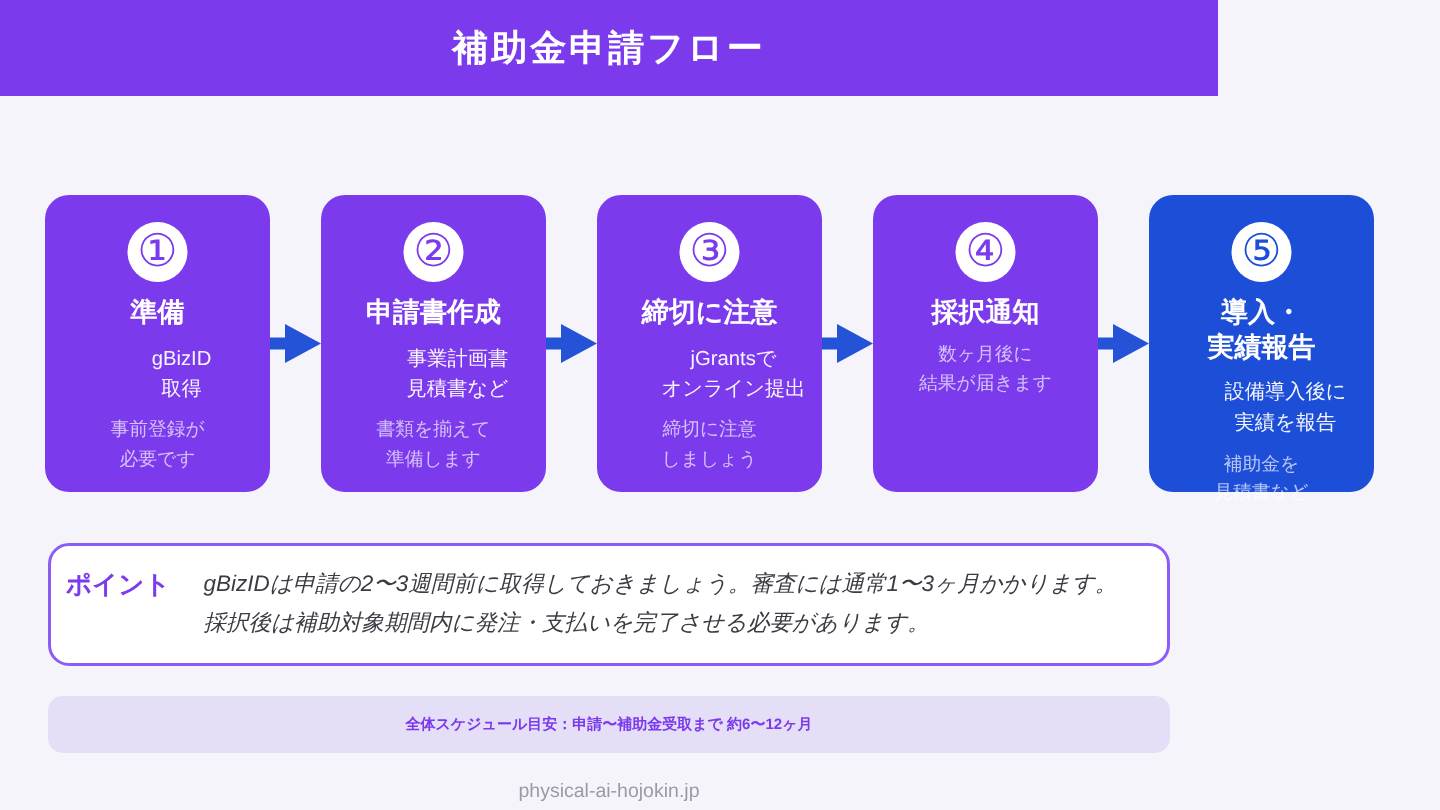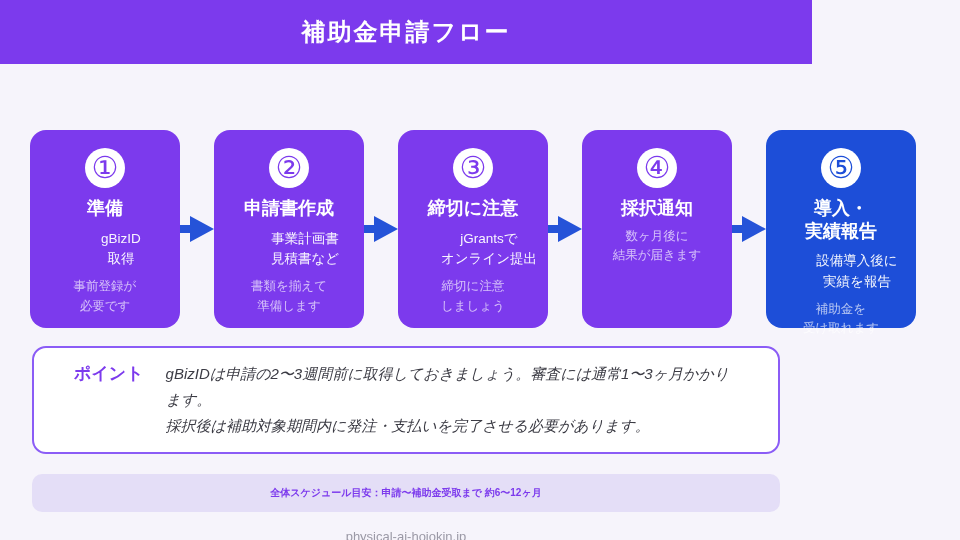--- a/index.html
+++ b/index.html
@@ -52,23 +52,23 @@
     white-space: pre-line; color: rgba(255,255,255,0.68);
   }
   .arrow-cell {
     flex: 1 1 auto; display: flex; align-items: center; justify-content: center;
   }
   .arrow-cell svg { display: block; }
   .arrow-cell svg path { fill: #2553D8; }
 
   
   .point-box {
-    margin: 18px 32px 0 32px; box-sizing: border-box;
+    margin: 34px 32px 0 32px; box-sizing: border-box;
     background: #FFFFFF; border: 2px solid #8B5CF6; border-radius: 14px;
-    padding: 13px 40px; display: flex; align-items: flex-start;
+    padding: 13px 10px; display: flex; align-items: flex-start;
     min-height: 80px;
   }
   .point-label {
     color: #7C3AED; font-weight: bold; font-size: 17px;
     line-height: 26px; margin-right: 22px; white-space: nowrap;
   }
   .point-text { color: #3B3B44; font-size: 15px; line-height: 26px; font-style: italic; }
   .point-line { display: block; }
 
   
@@ -164,21 +164,21 @@
 
     <div class="card blue">
       <div class="circle">
         <span class="num">⑤</span>
       </div>
       <div class="card-title">導入・
 実績報告</div>
       <div class="card-sub">設備導入後に
 実績を報告</div>
       <div class="card-detail">補助金を
-受け取れます</div>
+見積書など</div>
     </div>
 
   </div>
 
   <div class="point-box">
     <div class="point-label">ポイント</div>
     <div class="point-text">
       <span class="point-line">gBizIDは申請の2〜3週間前に取得しておきましょう。審査には通常1〜3ヶ月かかります。</span>
       <span class="point-line">採択後は補助対象期間内に発注・支払いを完了させる必要があります。</span>
     </div>

